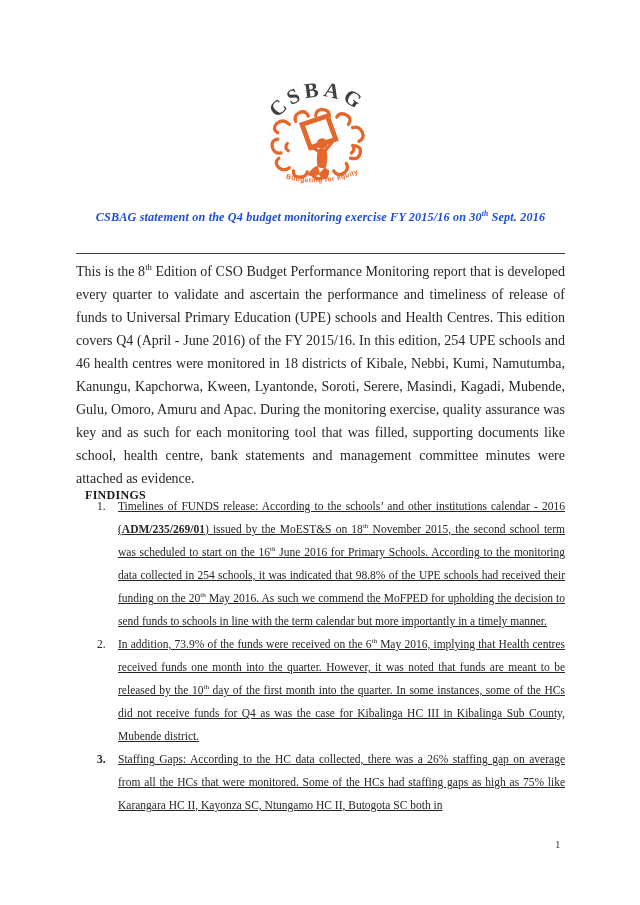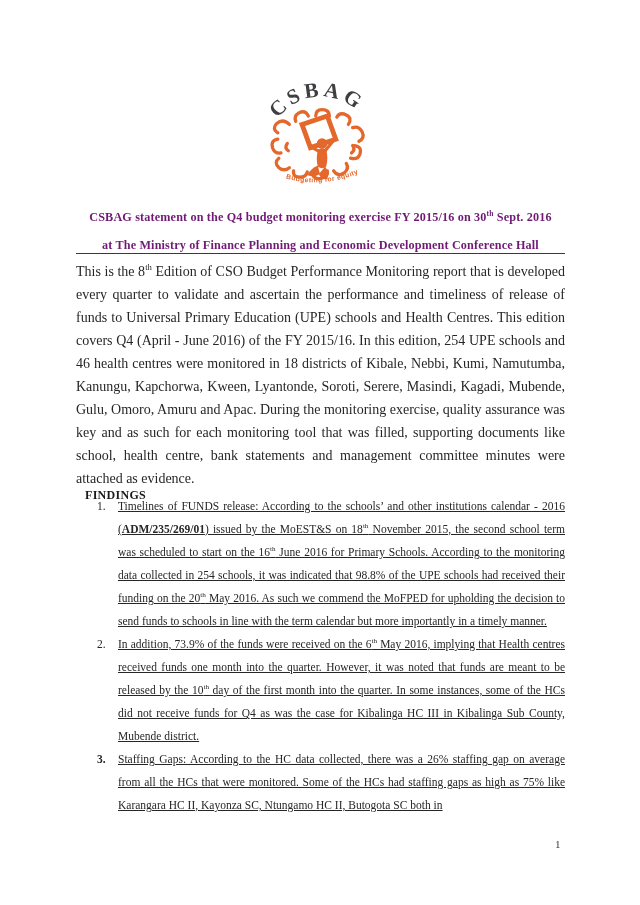--- a/index.html
+++ b/index.html
@@ -5,21 +5,21 @@
   html,body{margin:0;padding:0;background:#ffffff;}
   .page{
     position:relative;width:640px;height:905px;background:#ffffff;
     font-family:"Liberation Serif", serif;color:#262626;overflow:hidden;
   }
   .logo{position:absolute;left:264px;top:76px;width:114px;height:118px;}
   .logo .wordmark{font-family:"Liberation Serif",serif;font-weight:bold;font-size:20px;letter-spacing:3.5px;fill:#3F3F42;}
   .logo .tagline{font-family:"Liberation Sans",sans-serif;font-weight:bold;font-size:6.4px;letter-spacing:.4px;fill:#E4672B;}
   .title{
     position:absolute;left:70px;top:203px;width:501px;text-align:center;
-    font-weight:bold;font-size:12.2px;line-height:28px;color:#701a75;letter-spacing:.15px;
+    font-weight:bold;font-size:12.2px;line-height:28px;color:#1d4ed8;letter-spacing:.15px;font-style:italic;
   }
   .title sup{font-size:.62em;line-height:0;}
   .rule{position:absolute;left:76px;top:253px;width:489px;border-top:1.7px solid #3a3a3a;}
   .intro{
     position:absolute;left:76px;top:260px;width:489px;margin:0;
     font-size:14px;line-height:23px;text-align:justify;
   }
   .intro sup,.txt sup{font-size:.62em;line-height:0;}
   .findings{
     position:absolute;left:68px;top:471px;margin:17px;
@@ -75,21 +75,20 @@
     <text class="wordmark">
       <textPath href="#arcTop" startOffset="4">CSBAG</textPath>
     </text>
     <text class="tagline">
       <textPath href="#arcBottom" startOffset="8">Budgeting for equity</textPath>
     </text>
   </svg>
 
   <div class="title">
     <div><span>CSBAG statement on the Q4 budget monitoring exercise FY 2015/16 on 30</span><sup>th</sup><span> Sept. 2016</span></div>
-    <div>at The Ministry of Finance Planning and Economic Development Conference Hall</div>
   </div>
 
   <div class="rule"></div>
 
   <p class="intro"><span>This is the 8</span><sup>th</sup><span> Edition of CSO Budget Performance Monitoring report that is developed every quarter to validate and ascertain the performance and timeliness of release of funds to Universal Primary Education (UPE) schools and Health Centres. This edition covers Q4 (April - June 2016) of the FY 2015/16. In this edition, 254 UPE schools and 46 health centres were monitored in 18 districts of Kibale, Nebbi, Kumi, Namutumba, Kanungu, Kapchorwa, Kween, Lyantonde, Soroti, Serere, Masindi, Kagadi, Mubende, Gulu, Omoro, Amuru and Apac. During the monitoring exercise, quality assurance was key and as such for each monitoring tool that was filled, supporting documents like school, health centre, bank statements and management committee minutes were attached as evidence.</span></p>
 
   <h2 class="findings">FINDINGS</h2>
 
   <ol class="list">
     <li class="item">

